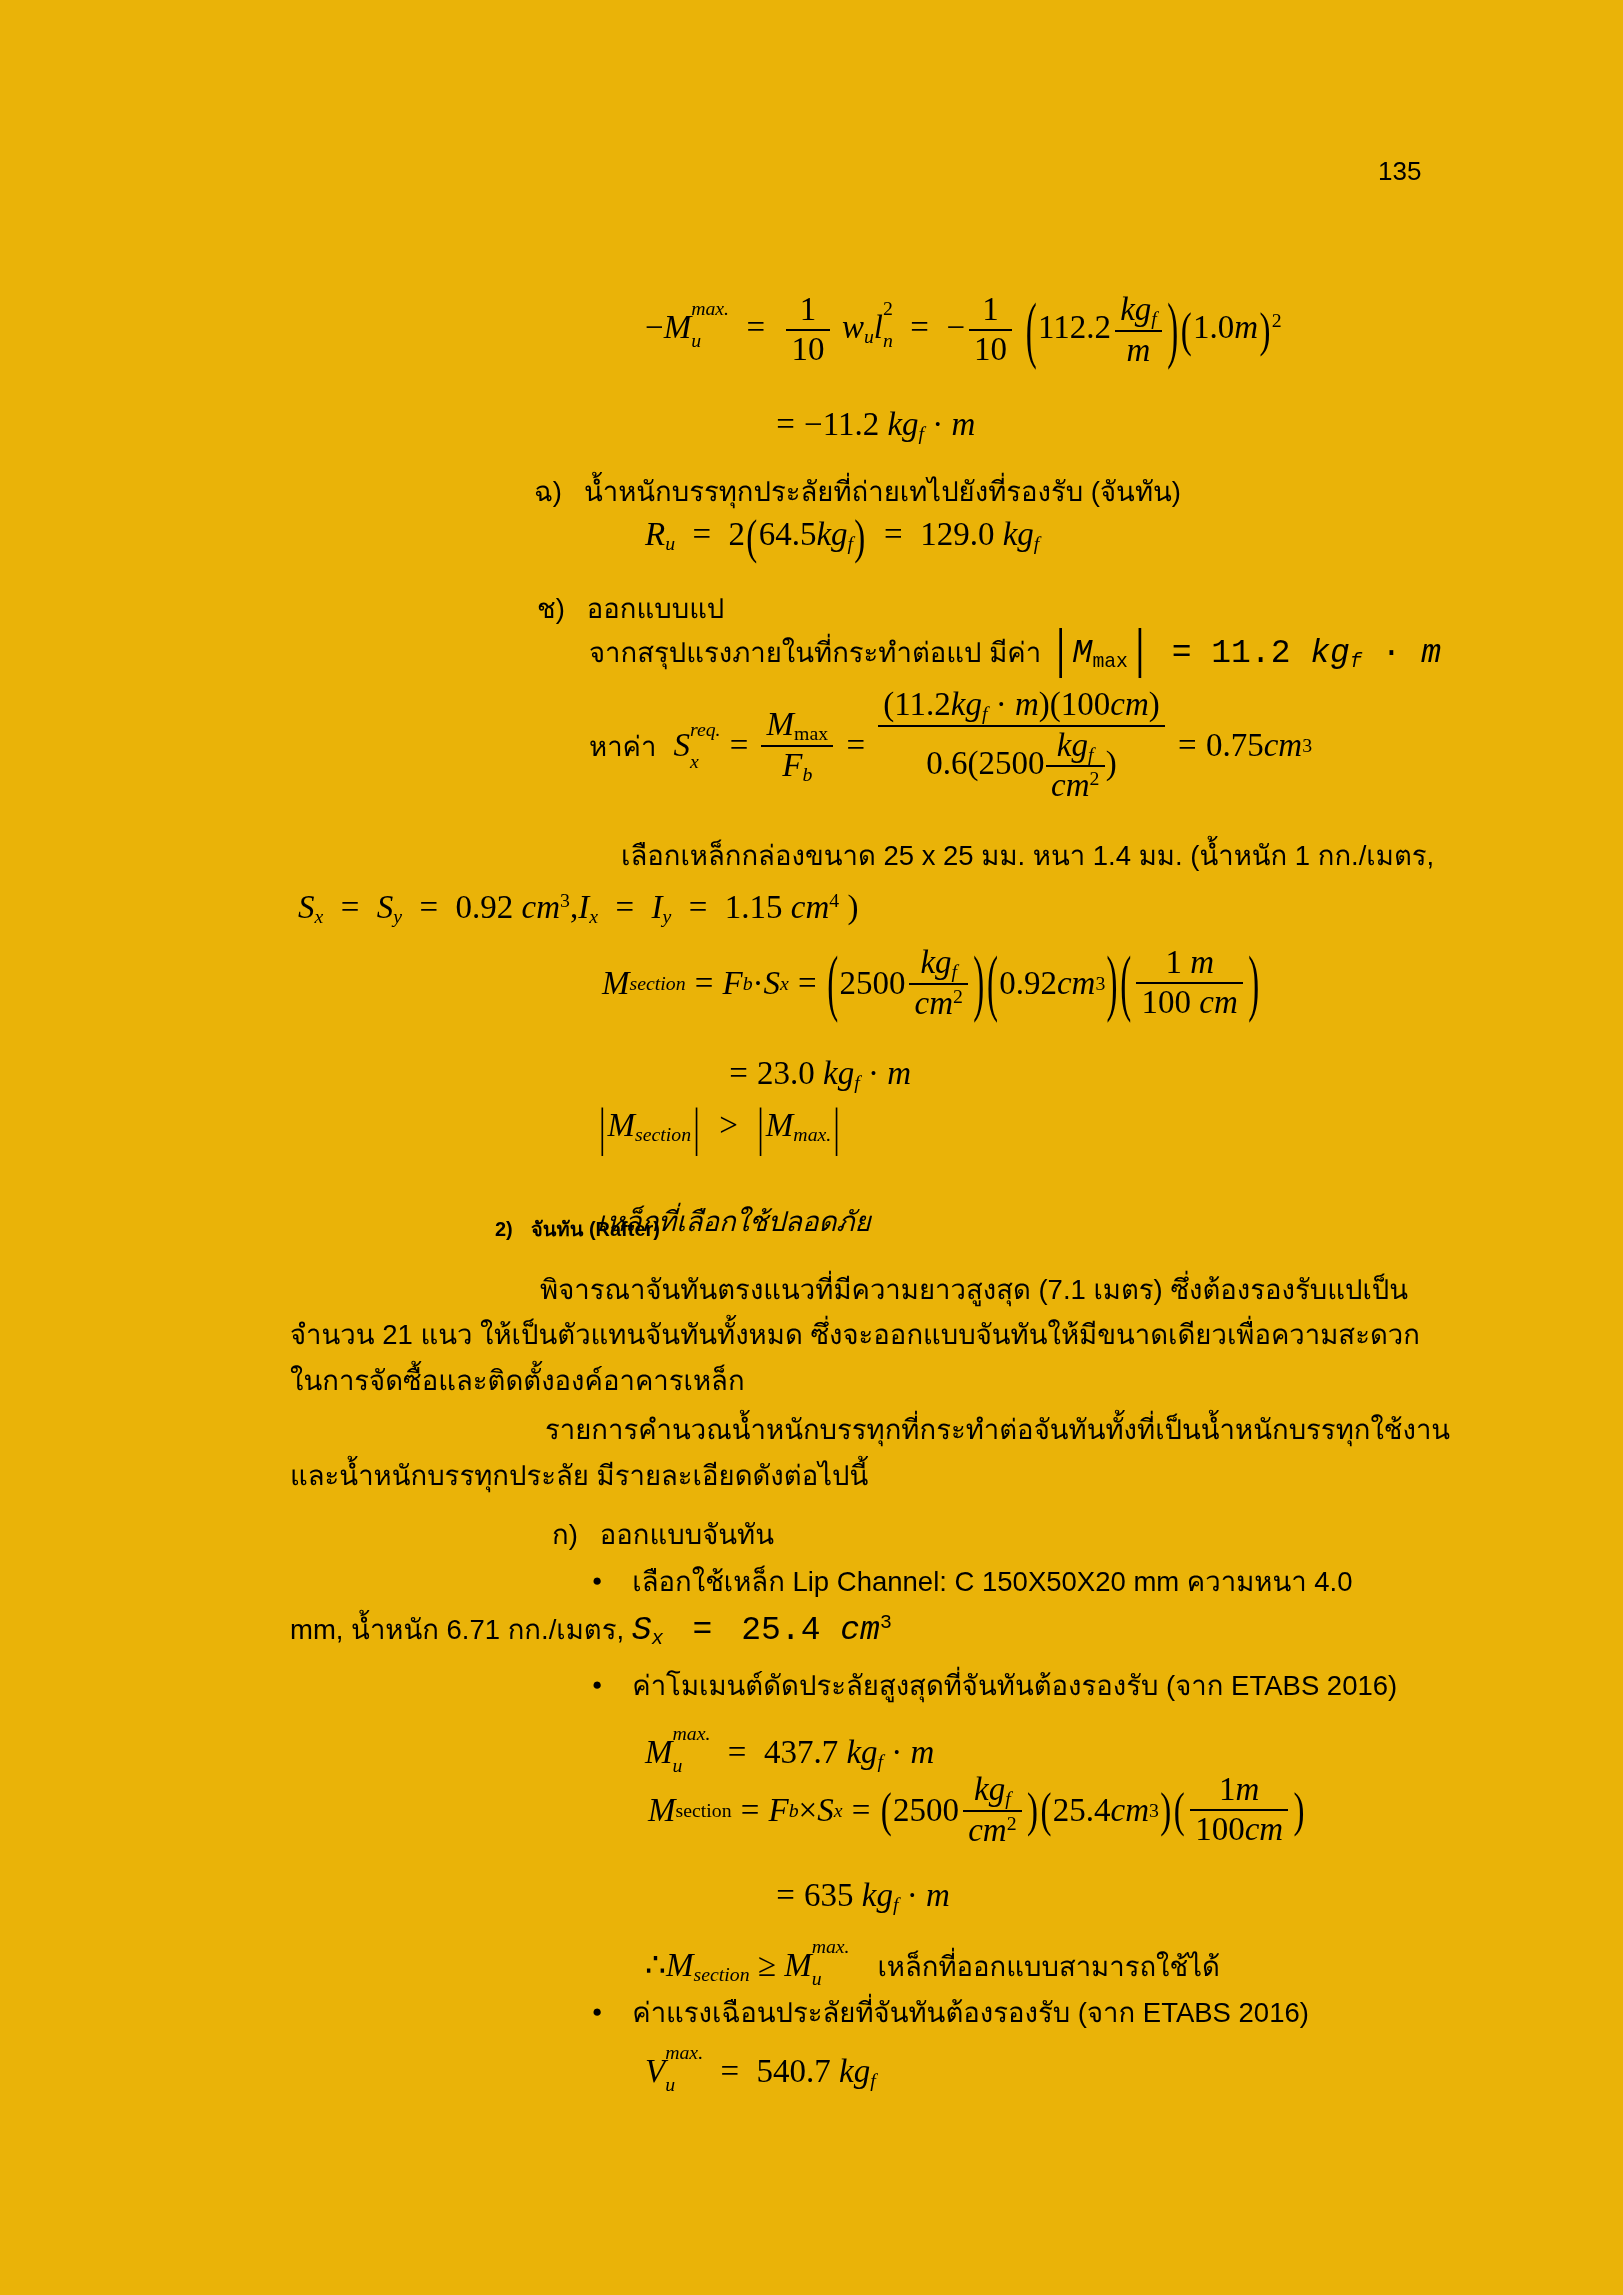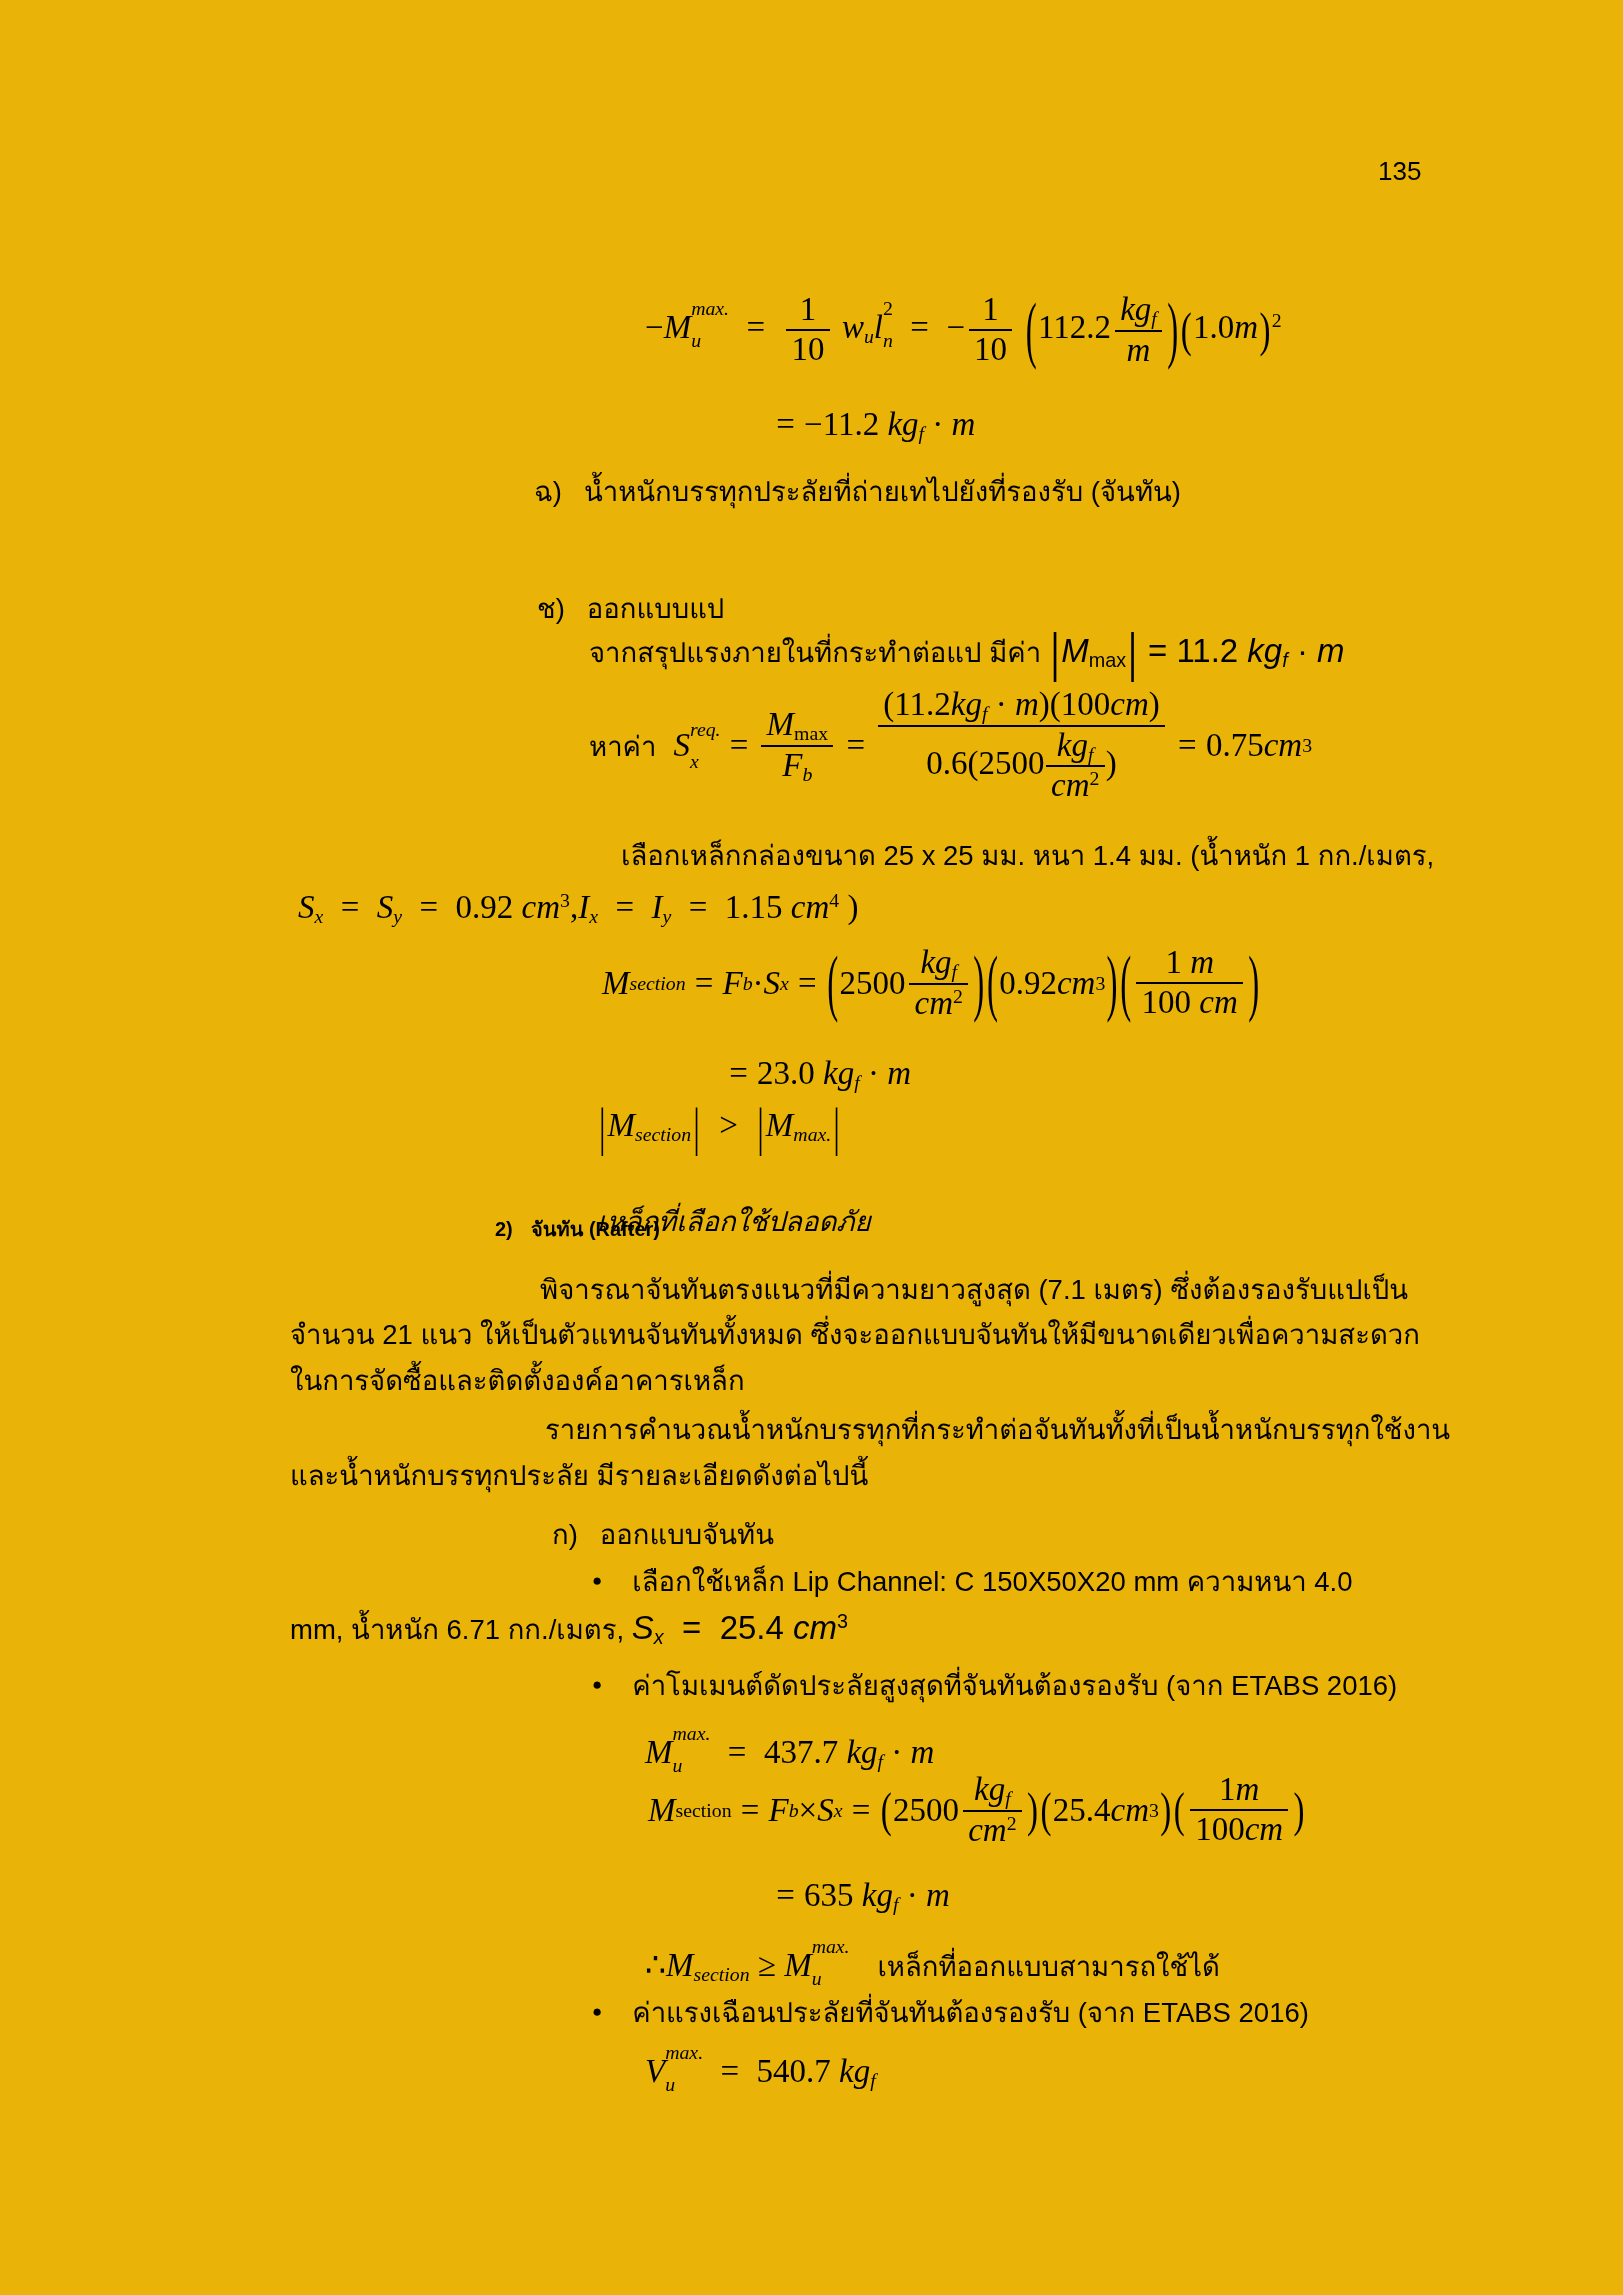--- a/index.html
+++ b/index.html
@@ -6,21 +6,21 @@
   #page{
     position:relative;
     width:1624px;height:2295px;
     background:#eab308;
     color:#000;
     overflow:hidden;
   }
   .line{position:absolute;white-space:nowrap;}
   .thai{font-family:"Liberation Sans",sans-serif;font-size:27.5px;color:#000;}
   .math{font-family:"Liberation Serif",serif;font-size:33px;font-style:normal;color:#000;}
-  .mm{font-family:Liberation Sans, sans-serif;font-style:normal;}
+  .mm{font-family:Liberation Mono, monospace;font-style:normal;}
   .it{font-style:italic;}
   .bold{font-weight:bold;}
   .sb{font-size:60%;vertical-align:-0.25em;}
   .sp{font-size:60%;vertical-align:0.55em;}
   .ss{display:inline-block;vertical-align:-0.45em;line-height:1.6;font-size:60%;text-align:left;}
   .ss > span{display:block;}
   .fr{display:inline-block;vertical-align:middle;text-align:center;line-height:1.15;margin:0 3.9px;}
   .fr > span{display:block;padding:0 5.2px;}
   .fr > .dn{border-top:2px solid #000;}
   .par2{display:inline-block;transform:scaleY(2.25);vertical-align:middle;margin:0 1.3px;}
@@ -51,20 +51,28 @@
     <span class="eqs">=</span><span>−</span><span>11.2</span>
     <span class="it">kg</span><span class="sb it">f</span>
     <span>·</span>
     <span class="it">m</span>
   </div>
 
   <div class="line thai" style="left:534px;top:469px;">
     <span class="lbl">ฉ)</span><span>น้ำหนักบรรทุกประลัยที่ถ่ายเทไปยังที่รองรับ (จันทัน)</span>
   </div>
 
+  <div class="line math" style="left:645px;top:516px;">
+    <span class="it">R</span><span class="sb it">u</span>
+    <span class="eqs">=</span>
+    <span>2</span><span class="par15">(</span><span>64.5</span><span class="it">kg</span><span class="sb it">f</span><span class="par15">)</span>
+    <span class="eqs">=</span>
+    <span>129.0</span>
+    <span class="it">kg</span><span class="sb it">f</span>
+  </div>
 
   <div class="line thai" style="left:537px;top:586px;">
     <span class="lbl">ช)</span><span>ออกแบบแป</span>
   </div>
 
   <div class="line thai" style="left:589px;top:630px;">
     <span>จากสรุปแรงภายในที่กระทำต่อแป มีค่า</span>
     <span class="mm" style="font-size:33px;">
       <span class="tbar">|</span><span class="it">M</span><span class="sb">max</span><span class="tbar">|</span>
       <span>=</span>

